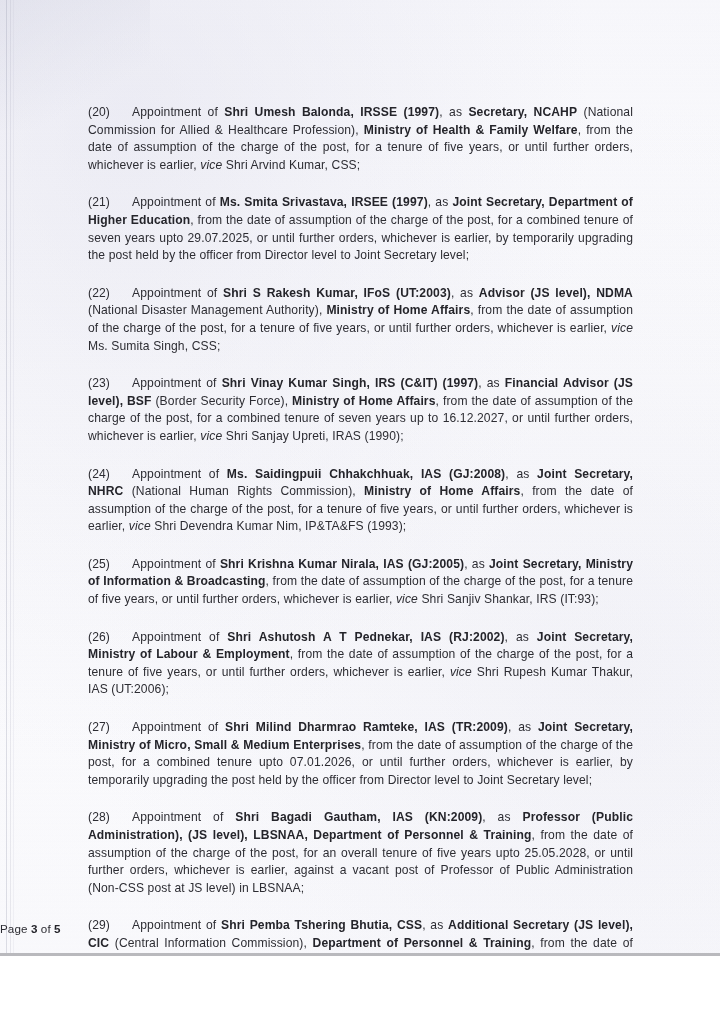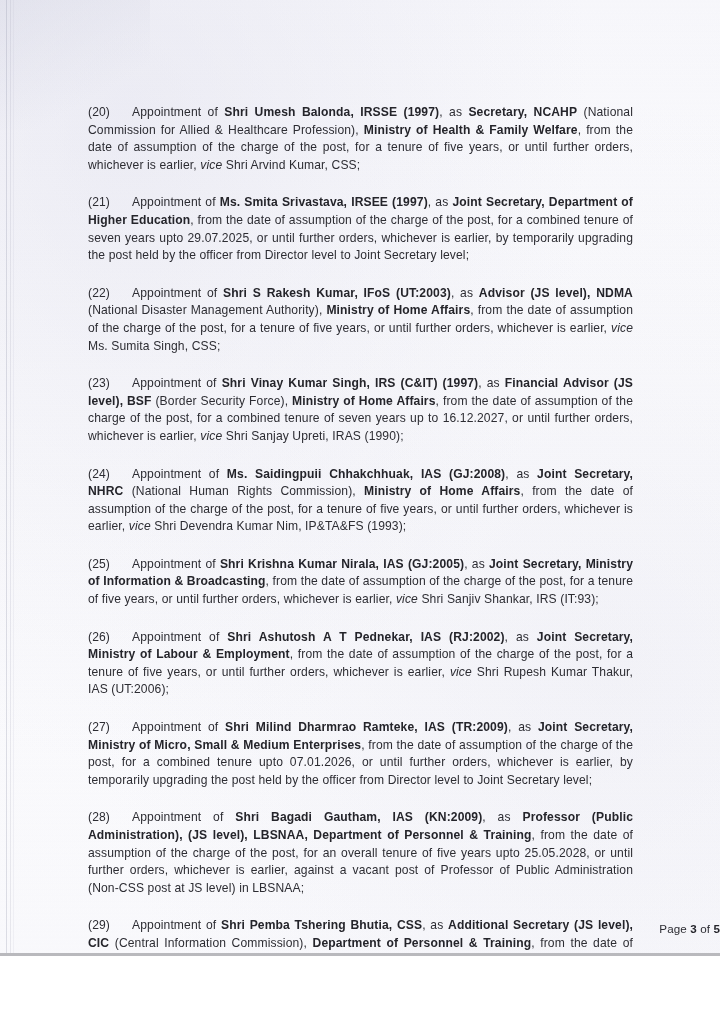--- a/index.html
+++ b/index.html
@@ -84,21 +84,21 @@
     width: 22px;
   }
   b, strong { font-weight: 700; color: #232329; }
   i, em { font-style: italic; }
 
   #footer {
     position: absolute;
     left: 0;
     right: 0;
     top: 922px;
-    text-align: right;
+    text-align: left;
     font-size: 11.6px;
     color: #2b2b31;
     letter-spacing: 0.01em;
   }
   #footer b { font-weight: 700; }
 
   
   #grain {
     position: absolute;
     inset: 0;

